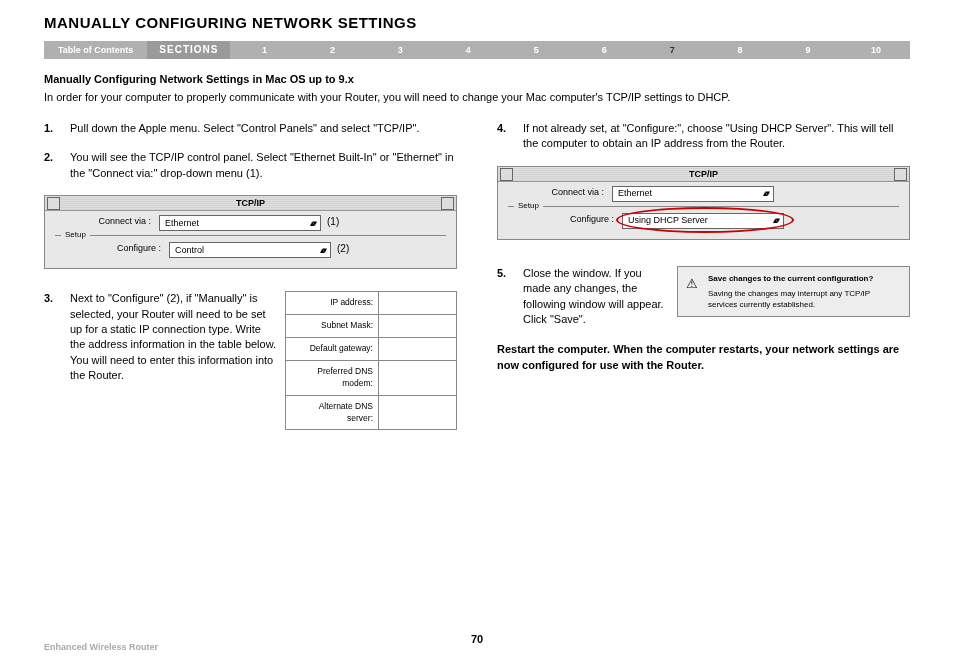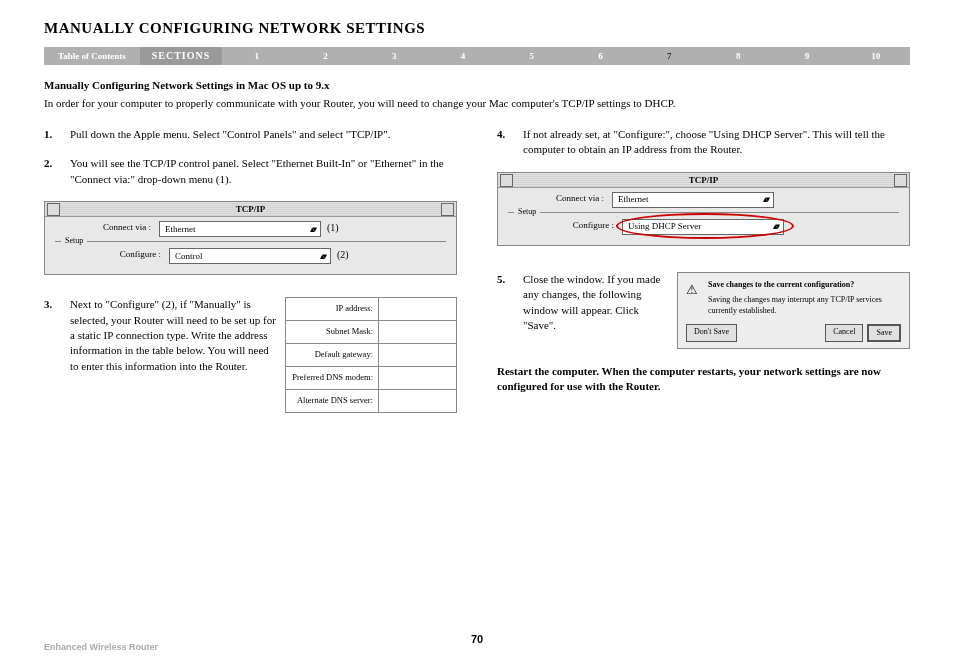--- a/index.html
+++ b/index.html
@@ -7,22 +7,21 @@
     padding: 0;
     font-family: Arial, Helvetica, sans-serif;
     background: #fff;
     width: 954px;
     height: 668px;
     overflow: hidden;
     position: relative;
     color: #000;
   }
   .page {
-    padding: 20px 44px 0 44px;
-    font-family: Liberation Serif, serif;
+    padding: 14px 44px 0 44px;
   }
   .title {
     font-size: 15px;
     font-weight: bold;
     letter-spacing: 0.5px;
     margin-bottom: 10px;
   }
   .sections-bar {
     background: #b0b0b0;
     height: 18px;
@@ -283,25 +282,20 @@
 
       <div class="step">
         <div class="n">5.</div>
         <div class="t">
           <div class="dialog">
             <span class="warn">⚠</span>
             <div class="dtxt">
               <div class="dbold">Save changes to the current configuration?</div>
               <div>Saving the changes may interrupt any TCP/IP services currently established.</div>
             </div>
-            <div class="dbtns">
-              <span class="dbtn left">Don't Save</span>
-              <span class="dbtn">Cancel</span>
-              <span class="dbtn" style="border-width:2px;">Save</span>
-            </div>
           </div>
           <span>Close the window. If you made any changes, the following window will appear. Click "Save".</span>
         </div>
       </div>
 
       <div class="restart">Restart the computer. When the computer restarts, your network settings are now configured for use with the Router.</div>
     </div>
   </div>
 </div>
 

